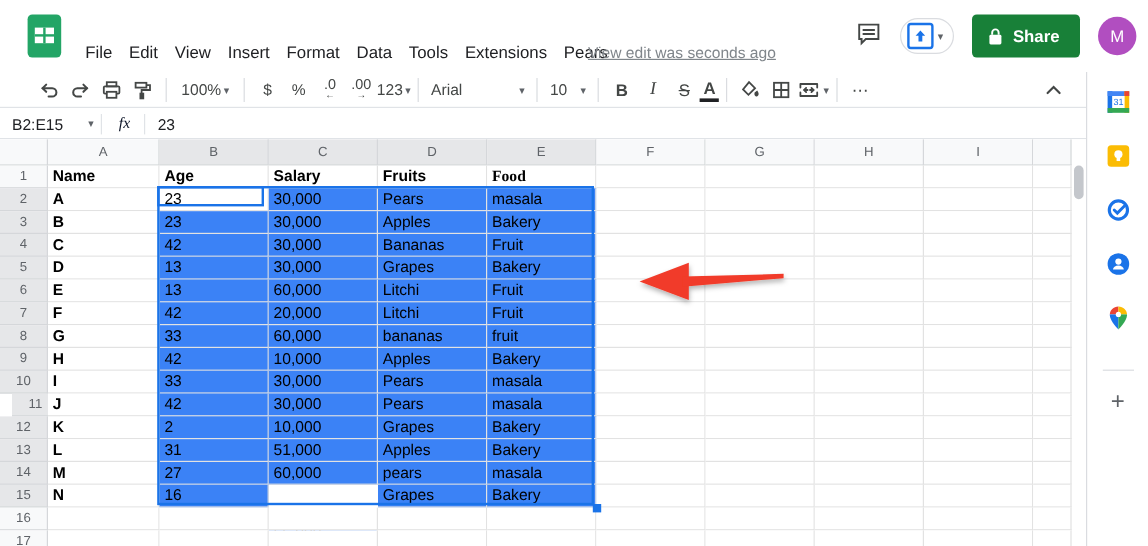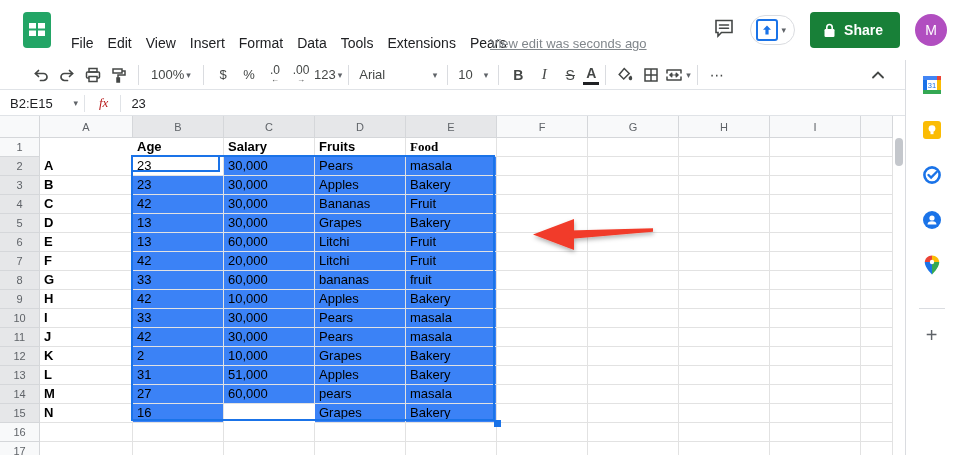--- a/index.html
+++ b/index.html
@@ -37,21 +37,21 @@
   .tb-size { font-size:13px; width:38px; justify-content:space-between; padding:0 4px; }
   .tb-b { font-weight:bold; font-size:14px; }
   .tb-i { font-style:italic; font-family:"Liberation Serif",serif; font-size:15px; }
   .tb-s { text-decoration:line-through; font-size:14px; }
   .tb-a { font-size:14px; font-weight:bold; border-bottom:3px solid #202124; border-radius:0; height:20px; min-width:16px; }
   .collapse { margin-left:auto; margin-right:14px; color:#444746; }
   
   .fbar { position:absolute; left:0; top:91px; width:905px; height:25px; background:#fff; border-bottom:1px solid #e0e3e7; display:flex; align-items:center; }
   .namebox { width:84px; display:flex; align-items:center; justify-content:space-between; padding:0 6px 0 10px; font-size:13px; color:#202124; }
   .fsep { width:1px; height:17px; background:#e0e3e7; }
-  .fx { font-style:italic; color:#b91c1c; font-size:13px; font-family:"Liberation Serif",serif; padding:0 12px 0 14px; }
+  .fx { font-style:italic; color:#0f172a; font-size:13px; font-family:"Liberation Serif",serif; padding:0 12px 0 14px; }
   .fval { font-size:13px; color:#202124; padding-left:10px; border-left:1px solid #e0e3e7; height:17px; line-height:17px; }
   
   .main { position:absolute; left:0; top:116px; width:905px; height:339px; overflow:hidden; background:#fff; }
   .grid { position:absolute; left:0; top:0; width:894px; height:345px; }
   .corner { position:absolute; left:0; top:0; width:40px; height:22px; background:#f8f9fa; border-right:1px solid #d5d7da; border-bottom:1px solid #d5d7da; }
   .ch, .rh { position:absolute; background:#f8f9fa; color:#5f6368; font-size:11px; text-align:center; border-right:1px solid #d5d7da; border-bottom:1px solid #d5d7da; }
   .ch { height:22px; line-height:22px; top:0; }
   .rh { width:40px; height:19px; line-height:19px; left:0; }
   .hsel { background:#e6e7e9; }
   .cell { position:absolute; height:19px; background:#fff; border-right:1px solid #e2e2e2; border-bottom:1px solid #e2e2e2; font-size:13px; line-height:17px; padding-left:4px; white-space:nowrap; overflow:hidden; color:#000; }
@@ -231,20 +231,21 @@
         <div class="ch hsel" style="left: 133px; width: 91px;">B</div>
         <div class="ch hsel" style="left: 224px; width: 91px;">C</div>
         <div class="ch hsel" style="left: 315px; width: 91px;">D</div>
         <div class="ch hsel" style="left: 406px; width: 91px;">E</div>
         <div class="ch" style="left: 497px; width: 91px;">F</div>
         <div class="ch" style="left: 588px; width: 91px;">G</div>
         <div class="ch" style="left: 679px; width: 91px;">H</div>
         <div class="ch" style="left: 770px; width: 91px;">I</div>
         <div class="ch" style="left: 861px; width: 32px;"></div>
         <div class="rh" style="top: 22px;">1</div>
+        <div class="cell b" style="left: 40px; top: 22px; width: 93px;">Name</div>
         <div class="cell b" style="left: 133px; top: 22px; width: 91px;">Age</div>
         <div class="cell b" style="left: 224px; top: 22px; width: 91px;">Salary</div>
         <div class="cell b" style="left: 315px; top: 22px; width: 91px;">Fruits</div>
         <div class="cell b" style="left: 406px; top: 22px; width: 91px; font-family: Liberation Serif, serif;">Food</div>
         <div class="cell" style="left: 497px; top: 22px; width: 91px;"></div>
         <div class="cell" style="left: 588px; top: 22px; width: 91px;"></div>
         <div class="cell" style="left: 679px; top: 22px; width: 91px;"></div>
         <div class="cell" style="left: 770px; top: 22px; width: 91px;"></div>
         <div class="cell" style="left: 861px; top: 22px; width: 32px;"></div>
         <div class="rh hsel" style="top: 41px;">2</div>
@@ -339,21 +340,21 @@
         <div class="cell b" style="left: 40px; top: 193px; width: 93px;">I</div>
         <div class="cell sel" style="left: 133px; top: 193px; width: 91px;">33</div>
         <div class="cell sel" style="left: 224px; top: 193px; width: 91px;">30,000</div>
         <div class="cell sel" style="left: 315px; top: 193px; width: 91px;">Pears</div>
         <div class="cell sel" style="left: 406px; top: 193px; width: 91px;">masala</div>
         <div class="cell" style="left: 497px; top: 193px; width: 91px;"></div>
         <div class="cell" style="left: 588px; top: 193px; width: 91px;"></div>
         <div class="cell" style="left: 679px; top: 193px; width: 91px;"></div>
         <div class="cell" style="left: 770px; top: 193px; width: 91px;"></div>
         <div class="cell" style="left: 861px; top: 193px; width: 32px;"></div>
-        <div class="rh hsel" style="top: 212px;">11</div>
+        <div class="rh hsel" style="top: 212px; margin-left: 10px;">11</div>
         <div class="cell b" style="left: 40px; top: 212px; width: 93px;">J</div>
         <div class="cell sel" style="left: 133px; top: 212px; width: 91px;">42</div>
         <div class="cell sel" style="left: 224px; top: 212px; width: 91px;">30,000</div>
         <div class="cell sel" style="left: 315px; top: 212px; width: 91px;">Pears</div>
         <div class="cell sel" style="left: 406px; top: 212px; width: 91px;">masala</div>
         <div class="cell" style="left: 497px; top: 212px; width: 91px;"></div>
         <div class="cell" style="left: 588px; top: 212px; width: 91px;"></div>
         <div class="cell" style="left: 679px; top: 212px; width: 91px;"></div>
         <div class="cell" style="left: 770px; top: 212px; width: 91px;"></div>
         <div class="cell" style="left: 861px; top: 212px; width: 32px;"></div>

